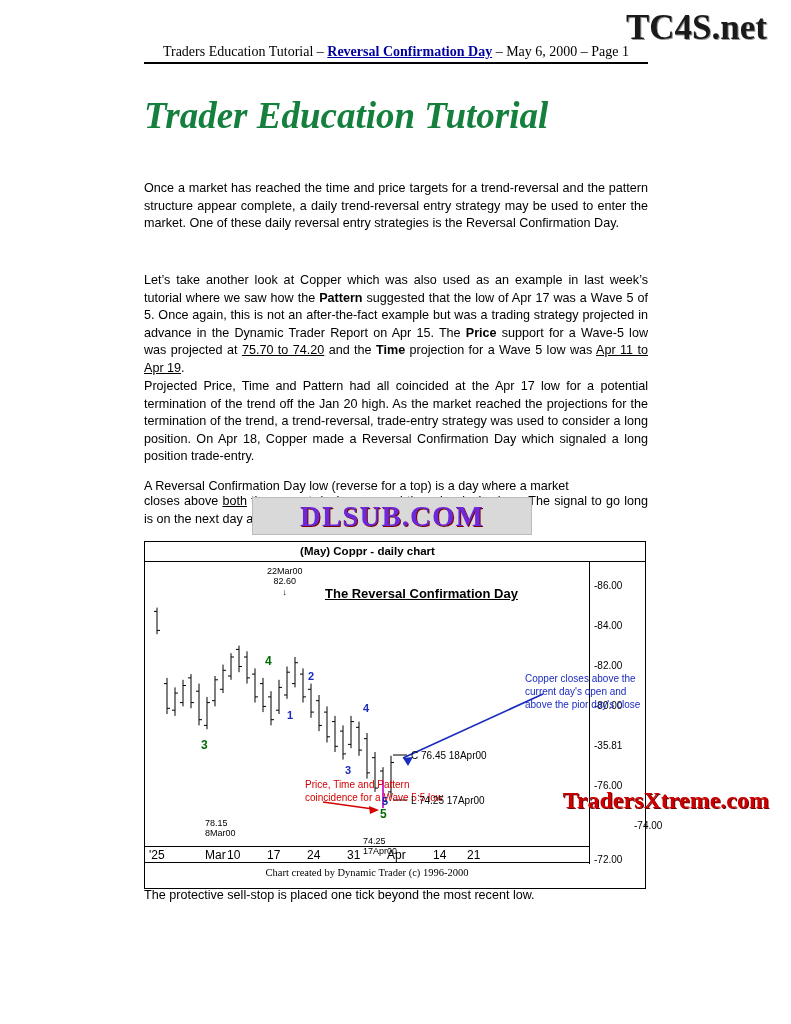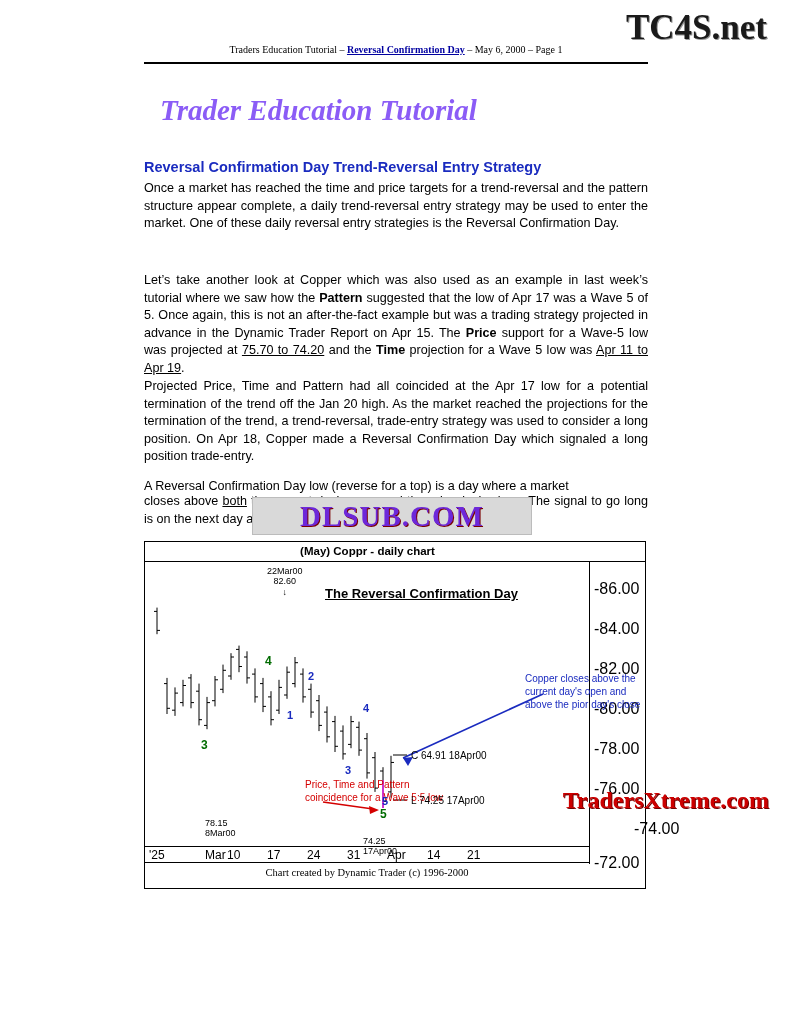--- a/index.html
+++ b/index.html
@@ -36,21 +36,21 @@
     text-shadow: 1px 1px 0 #999;
   }
 
   
   .header {
     position: absolute;
     left: 144px;
     top: 44px;
     width: 504px;
     text-align: center;
-    font-size: 10px;
+    font-size: 14px;
     font-family: "Liberation Serif", serif;
     white-space: nowrap;
   }
   .header .hl-blue {
     color: #0000a0;
     font-weight: bold;
     text-decoration: underline;
   }
   .header-rule {
     position: absolute;
@@ -62,23 +62,22 @@
   }
 
   
   .title {
     position: absolute;
     left: 144px;
     top: 94px;
     font-family: "Liberation Serif", serif;
     font-style: italic;
     font-weight: bold;
-    font-size: 29px;
-    color: #8b5cf6;
-    margin-left: 16px;
+    font-size: 37px;
+    color: #15803d;
   }
 
   
   .subtitle {
     position: absolute;
     left: 144px;
     top: 159px;
     width: 504px;
     font-family: "Liberation Sans", sans-serif;
     font-weight: bold;
@@ -163,21 +162,21 @@
     left: 444px;
     top: 20px;
     width: 55px;
     height: 302px;
     border-left: 1px solid #000;
   }
   .price-axis .tick {
     position: absolute;
     left: 4px;
     font-family: "Liberation Sans", sans-serif;
-    font-size: 16px;
+    font-size: 10px;
   }
   .axis-bottom {
     position: absolute;
     left: 0;
     top: 304px;
     width: 444px;
     border-top: 1px solid #000;
     border-bottom: 1px solid #000;
     height: 15px;
   }
@@ -256,21 +255,20 @@
 
   <div class="tc4s">TC4S.net</div>
 
   <div class="header">
     <span>Traders Education Tutorial – </span><span class="hl-blue">Reversal Confirmation Day</span><span> – May 6, 2000 – Page 1</span>
   </div>
   <div class="header-rule"></div>
 
   <div class="title">Trader Education Tutorial</div>
 
-  <div class="subtitle">Reversal Confirmation Day Trend-Reversal Entry Strategy</div>
 
   <div class="para p1">
     <span>Once a market has reached the time and price targets for a trend-reversal and the pattern structure appear complete, a daily trend-reversal entry strategy may be used to enter the market. One of these daily reversal entry strategies is the Reversal Confirmation Day.</span>
   </div>
 
   <div class="para p2">
     <span>Let’s take another look at Copper which was also used as an example in last week’s tutorial where we saw how the </span><b class="bold">Pattern</b><span> suggested that the low of Apr 17 was a Wave 5 of 5. Once again, this is not an after-the-fact example but was a trading strategy projected in advance in the Dynamic Trader Report on Apr 15. The </span><b class="bold">Price</b><span> support for a Wave-5 low was projected at </span><u class="u">75.70 to 74.20</u><span> and the </span><b class="bold">Time</b><span> projection for a Wave 5 low was </span><u class="u">Apr 11 to Apr 19</u><span>.</span>
   </div>
 
   <div class="para p3">
@@ -296,21 +294,21 @@
       <div style="white-space:pre-line;">22Mar00
 82.60</div>
       <div style="margin-top:1px;">↓</div>
     </div>
 
     <div class="price-axis">
       <div class="tick" style="top:18px;">-86.00</div>
       <div class="tick" style="top:58px;">-84.00</div>
       <div class="tick" style="top:98px;">-82.00</div>
       <div class="tick" style="top:138px;">-80.00</div>
-      <div class="tick" style="top:178px;">-78.00</div>
+      <div class="tick" style="top:178px;">-35.81</div>
       <div class="tick" style="top:218px;">-76.00</div>
       <div class="tick" style="top:258px;margin-left:40px;">-74.00</div>
       <div class="tick" style="top:292px;">-72.00</div>
     </div>
 
     <svg id="chart-svg" width="444" height="304" viewBox="0 0 444 304" style="position:absolute; left:0; top:20px;">
       <g id="bars-group" stroke="#000" stroke-width="1" fill="none">
           <line x1="12" x2="12" y1="45.600000000000136" y2="72.19999999999993"></line>
           <line x1="9" x2="12" y1="49.39999999999989" y2="49.39999999999989"></line>
           <line x1="12" x2="15" y1="68.39999999999989" y2="68.39999999999989"></line>
@@ -412,21 +410,21 @@
       <polygon points="234,248 224,244 225,252" fill="#d40000"></polygon>
 
       <line x1="248" y1="193" x2="262" y2="193" stroke="#000" stroke-width="1"></line>
       <line x1="248" y1="238" x2="262" y2="238" stroke="#000" stroke-width="1"></line>
     </svg>
 
     <div class="annot blue" style="left:380px; top:130px; width:125px;">Copper closes above the current day's open and above the pior day's close</div>
 
     <div class="annot red" style="left:160px; top:236px; width:160px;">Price, Time and Pattern coincidence for a Wave 5:5 low</div>
 
-    <div class="annot black" style="left:266px; top:207px;">C 64.91 18Apr00</div>
+    <div class="annot black" style="left:266px; top:207px;">C 76.45 18Apr00</div>
 
     <div class="annot black" style="left:266px; top:252px;">L 74.25 17Apr00</div>
 
     <div class="tiny" style="left:60px; top:276px; white-space:pre-line;">78.15
 8Mar00</div>
 
     <div class="tiny" style="left:218px; top:294px; white-space:pre-line;">74.25
 17Apr00</div>
 
     <div class="wave-num green" style="left:120px; top:112px;">4</div>
@@ -439,21 +437,22 @@
     <div class="wave-num green" style="left:235px; top:265px;">5</div>
 
     <div class="axis-bottom">
       <div class="xtick" style="left:4px;">'25</div>
       <div class="xtick" style="left:38px;padding-left:22px;">Mar</div>
       <div class="xtick" style="left:82px;">10</div>
       <div class="xtick" style="left:122px;">17</div>
       <div class="xtick" style="left:162px;">24</div>
       <div class="xtick" style="left:202px;">31</div>
       <div class="xtick" style="left:242px;">Apr</div>
-      <div class="xtick" style="left:282px;text-align:center;">14</div>
+      <div class="xtick" style="left:288px;text-align:center;">14</div>
       <div class="xtick" style="left:322px;">21</div>
     </div>
 
     <div class="chart-credit">Chart created by Dynamic Trader (c) 1996-2000</div>
   </div>
 
+  <div class="caption">The protective sell-stop is placed one tick beyond the most recent low.</div>
   <div class="txtreme">TradersXtreme.com</div>
 </div>
 
 </body></html>

